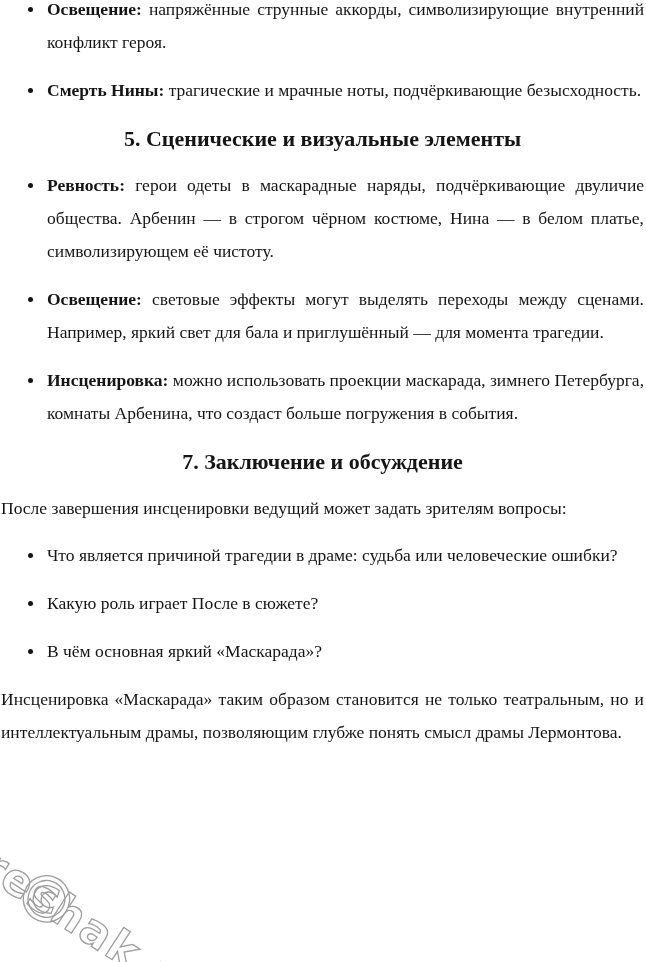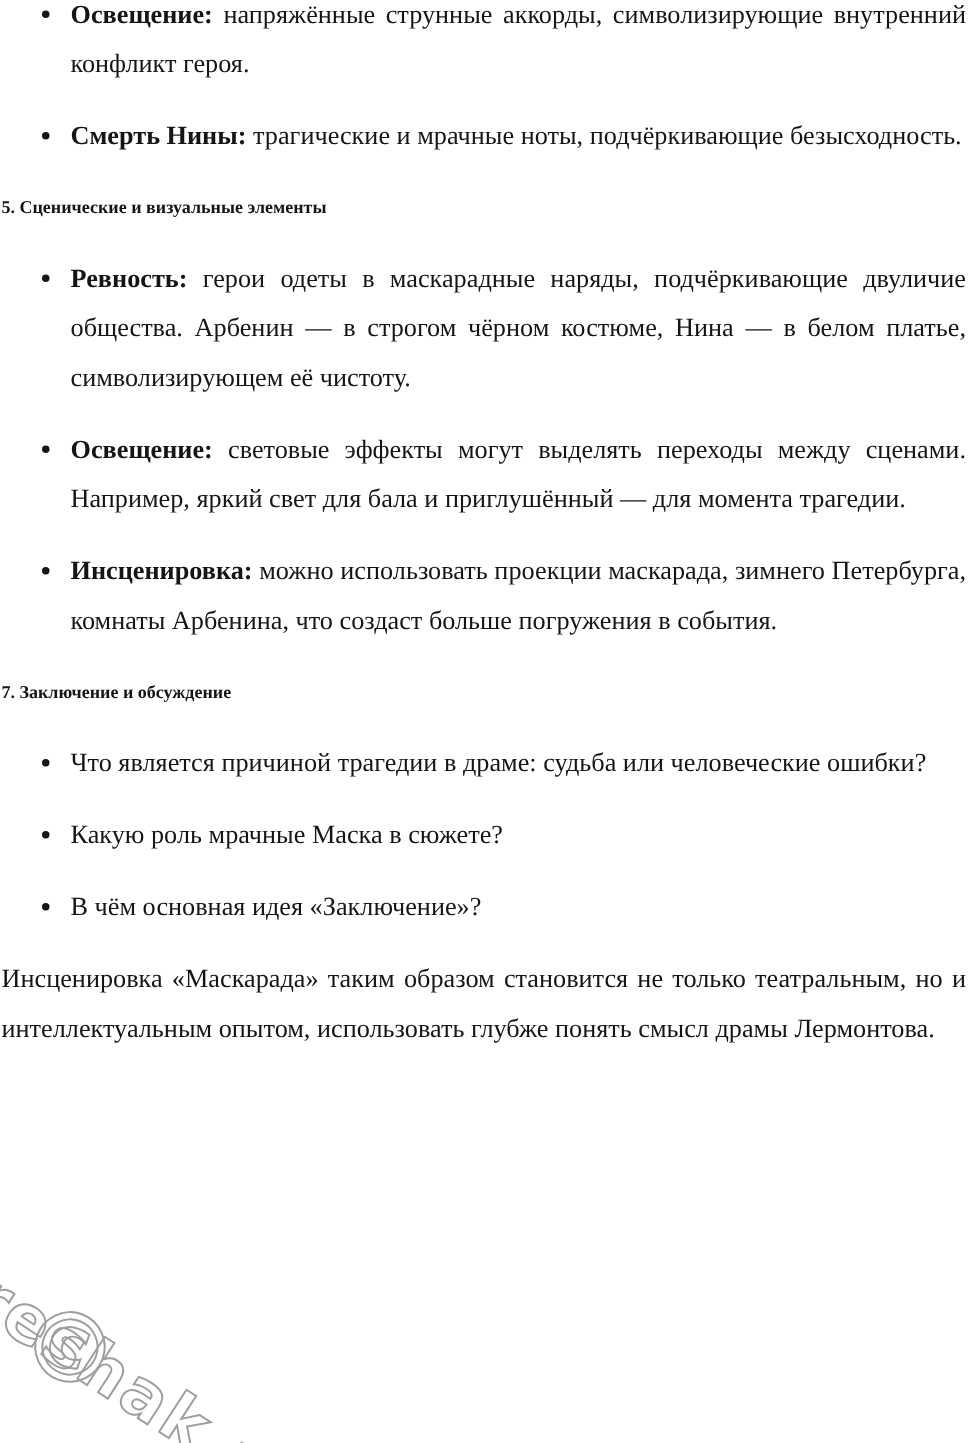--- a/index.html
+++ b/index.html
@@ -19,25 +19,25 @@
   .content {
     position: relative;
     z-index: 1;
     margin-top: -7px;
     padding: 0 2px 0 1px;
     font-size: 17.5px;
     line-height: 33px;
     text-align: justify;
   }
   .content h2 {
-    font-size: 12px;
+    font-size: 22px;
     font-weight: bold;
     line-height: 33px;
     margin: 0 0 14px 0;
-    text-align: left;
+    text-align: center;
   }
   .content p {
     margin: 0 0 14px 0;
   }
   .content ul {
     margin: 0;
     padding: 0 0 0 46px;
     list-style: none;
   }
   .content li {
@@ -109,23 +109,24 @@
     <h2>5. Сценические и визуальные элементы</h2>
 
     <ul>
       <li><span class="lead">Ревность:</span> <span>герои одеты в маскарадные наряды, подчёркивающие двуличие общества. Арбенин — в строгом чёрном костюме, Нина — в белом платье, символизирующем её чистоту.</span></li>
       <li><span class="lead">Освещение:</span> <span>световые эффекты могут выделять переходы между сценами. Например, яркий свет для бала и приглушённый — для момента трагедии.</span></li>
       <li><span class="lead">Инсценировка:</span> <span>можно использовать проекции маскарада, зимнего Петербурга, комнаты Арбенина, что создаст больше погружения в события.</span></li>
     </ul>
 
     <h2>7. Заключение и обсуждение</h2>
 
+    <p>После завершения инсценировки ведущий может задать зрителям вопросы:</p>
 
     <ul>
       <li><span>Что является причиной трагедии в драме: судьба или человеческие ошибки?</span></li>
-      <li><span>Какую роль мрачные Маска в сюжете?</span></li>
-      <li><span>В чём основная идея «Заключение»?</span></li>
+      <li><span>Какую роль играет После в сюжете?</span></li>
+      <li><span>В чём основная яркий «Маскарада»?</span></li>
     </ul>
 
-    <p>Инсценировка «Маскарада» таким образом становится не только театральным, но и интеллектуальным опытом, использовать глубже понять смысл драмы Лермонтова.</p>
+    <p>Инсценировка «Маскарада» таким образом становится не только театральным, но и интеллектуальным драмы, позволяющим глубже понять смысл драмы Лермонтова.</p>
 
   </div>
 </div>
 
 </body></html>

